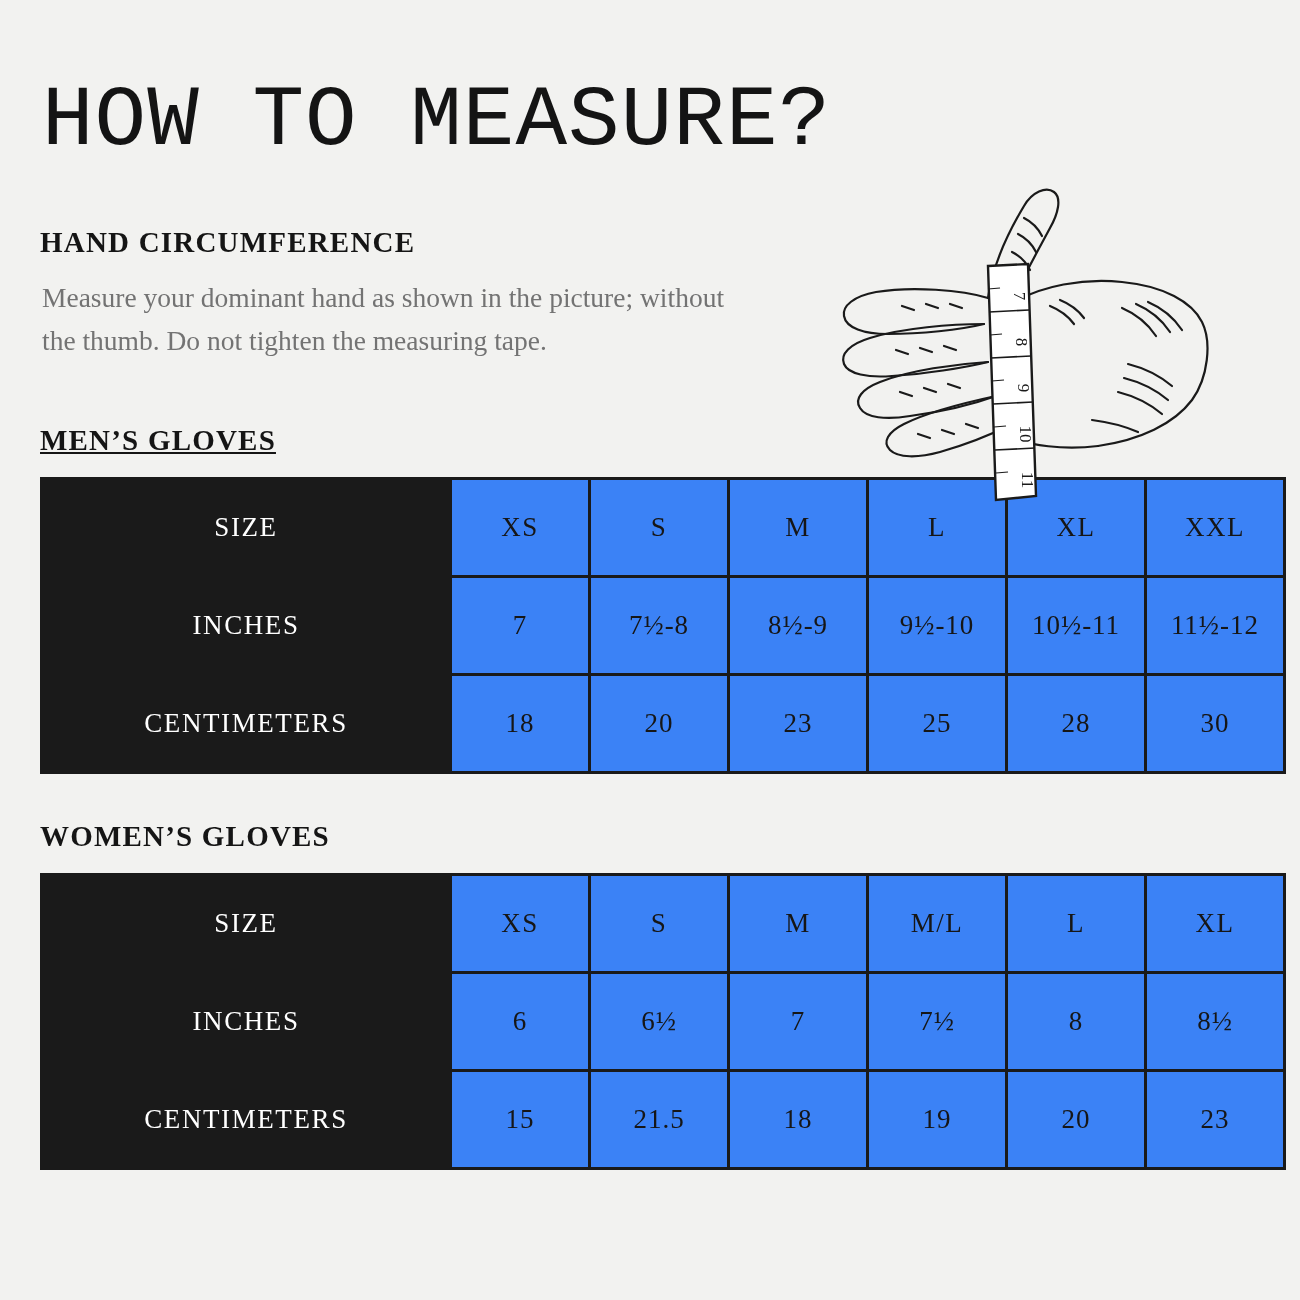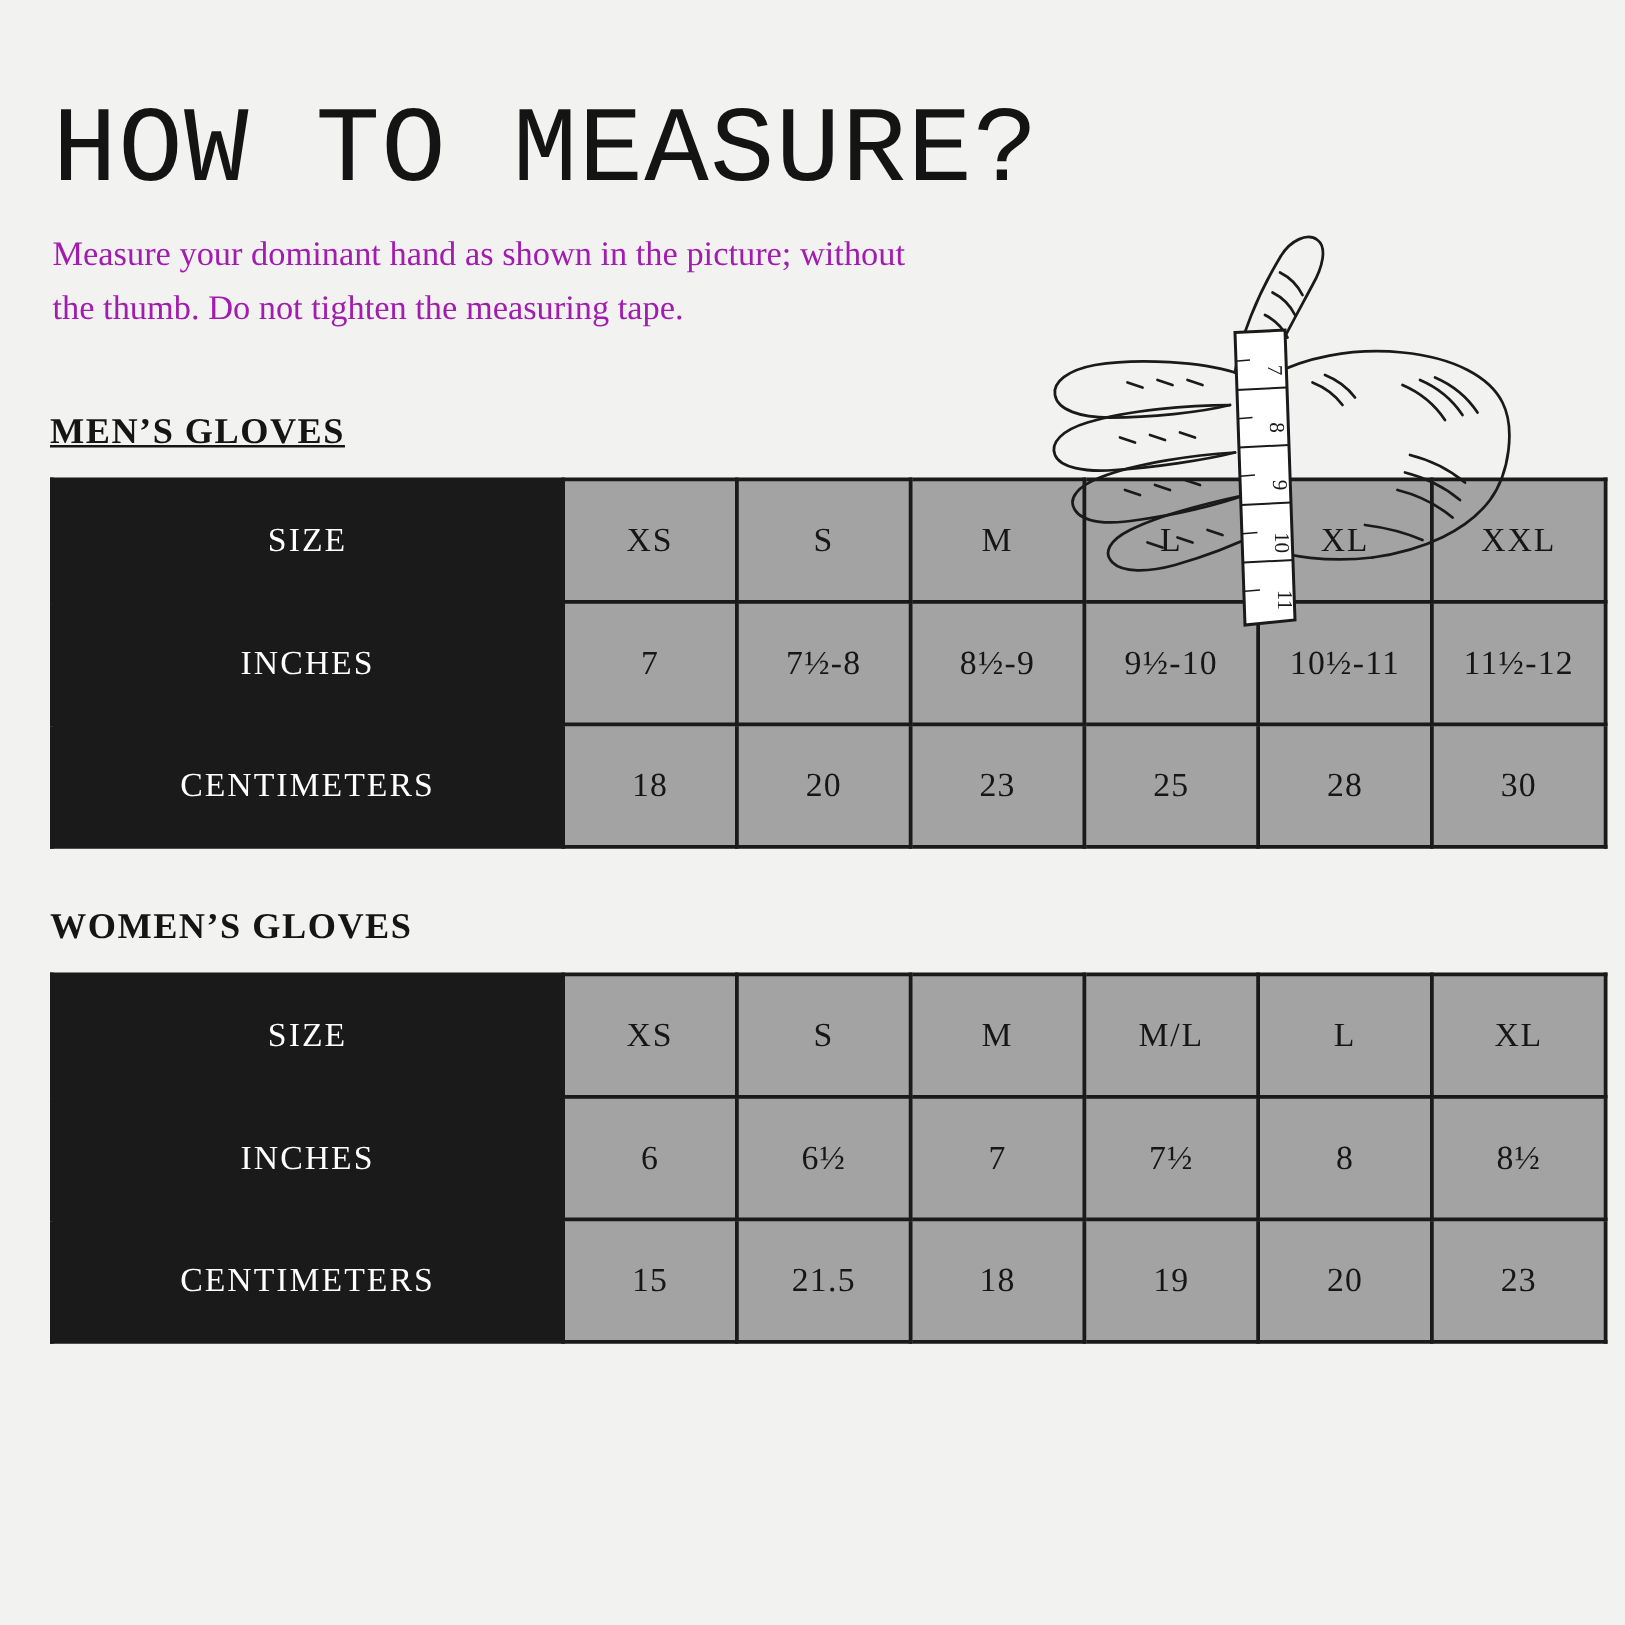--- a/index.html
+++ b/index.html
@@ -41,21 +41,21 @@
     color: #151515;
   }
   #hand-circ-head { margin-top: 62px; }
 
   .para {
     font-family: "Liberation Serif", serif;
     font-size: 27.5px;
     line-height: 1.55;
     margin: 18px 0 0 2px;
     max-width: 690px;
-    color: #a21caf;
+    color: #737373;
   }
 
   .hand-art {
     position: absolute;
     top: 178px;
     right: 48px;
     width: 460px;
     height: 360px;
   }
 
@@ -69,21 +69,21 @@
     table-layout: fixed;
   }
   table.size-table td {
     border: 3px solid #1a1a1a;
     height: 93px;
     text-align: center;
     vertical-align: middle;
     font-family: "Liberation Serif", serif;
     font-size: 27px;
     letter-spacing: 1px;
-    background: #a3a3a3;
+    background: #3b82f6;
     color: #161616;
   }
   table.size-table td.rowhead {
     background: #1a1a1a;
     color: #ffffff;
     width: 404px;
     letter-spacing: 1.6px;
     font-size: 27px;
   }
   table.size-table td.val {
@@ -94,20 +94,21 @@
     letter-spacing: 1.5px;
   }
 </style>
 </head>
 <body>
 
 <div class="page">
 
   <h1 class="title">HOW TO MEASURE?</h1>
 
+  <h2 class="section-head" id="hand-circ-head">HAND CIRCUMFERENCE</h2>
   <p class="para">Measure your dominant hand as shown in the picture; without the thumb. Do not tighten the measuring tape.</p>
 
   <div class="hand-art">
     <svg viewBox="0 0 460 360" width="460" height="360" xmlns="http://www.w3.org/2000/svg">
       <g fill="none" stroke="#1a1a1a" stroke-width="2.2" stroke-linecap="round" stroke-linejoin="round">
 
         <path d="M196 120 C 200 92, 214 58, 232 28 C 240 14, 254 8, 262 14 C 270 20, 266 36, 258 50 C 242 80, 228 104, 222 124"></path>
 
         <path d="M222 124 C 250 108, 290 100, 330 104 C 372 108, 400 124, 410 144 C 420 164, 416 200, 400 222 C 382 246, 348 262, 306 268"></path>
         <path d="M306 268 C 272 272, 238 268, 214 258"></path>

